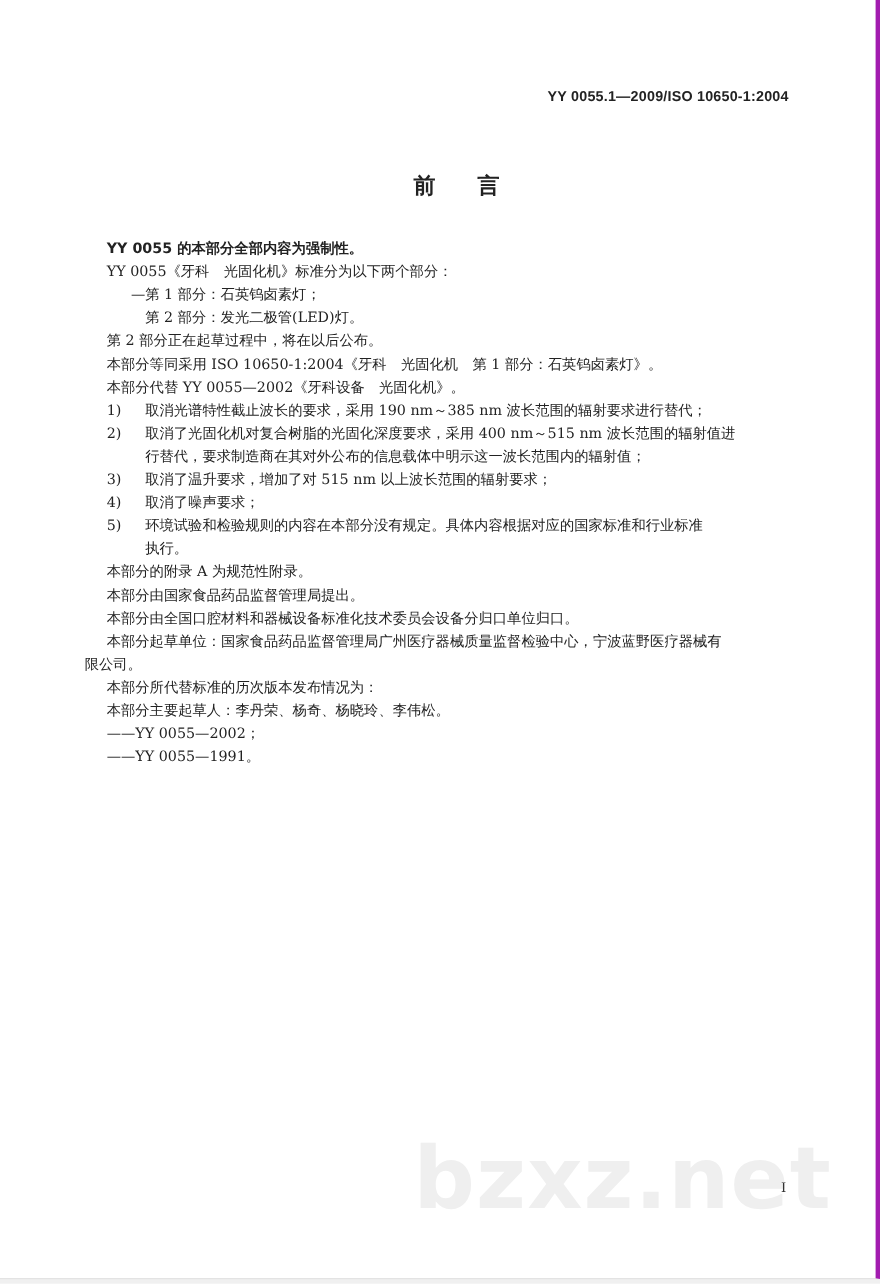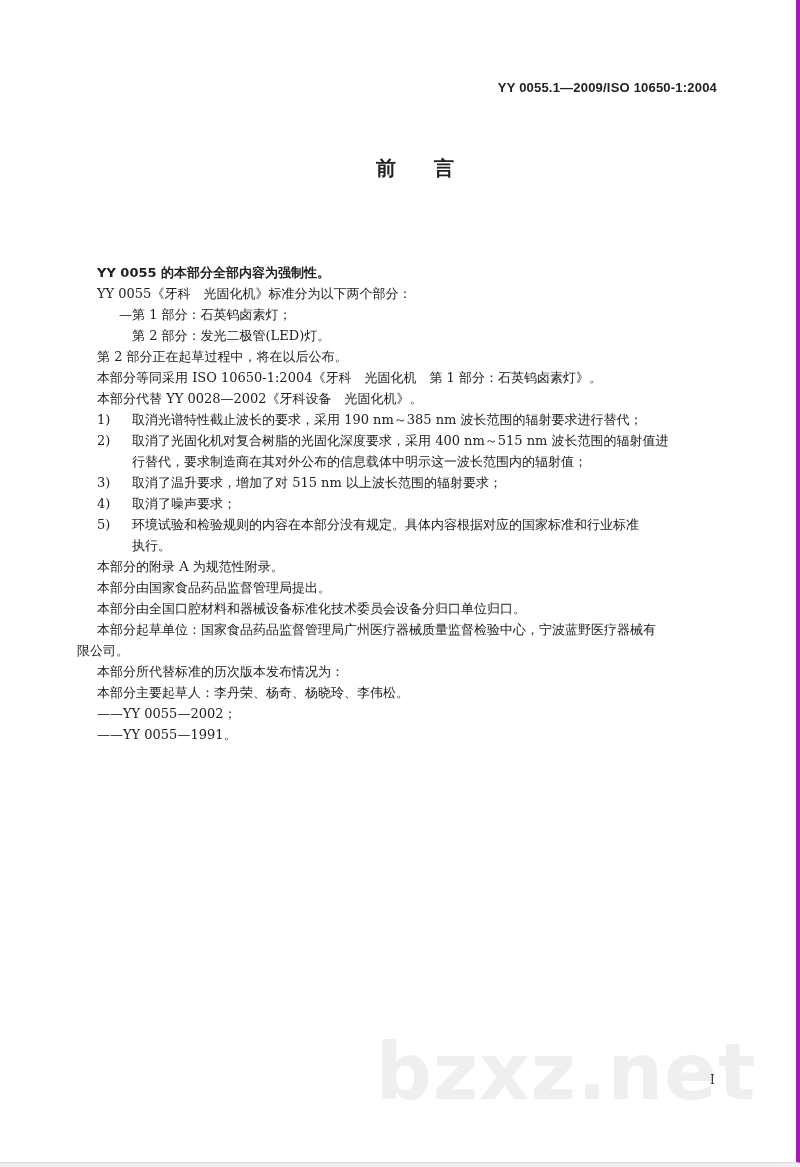--- a/index.html
+++ b/index.html
@@ -19,21 +19,21 @@
     font-family: "Liberation Sans", "DejaVu Sans", sans-serif;
     font-size: 13px; font-weight: bold; letter-spacing: 0.2px; color: #222;
   }
   .title {
     position: absolute; top: 155px; left: 17px; width: 796px; text-align: center;
     font-family: "DejaVu Sans", sans-serif; font-size: 20px; font-weight: bold;
     letter-spacing: 38px; text-indent: 38px; color: #222;
   }
   .body-text { position: absolute; left: 97px; top: 216px; width: 630px; font-size: 13px; }
   .line { height: 21px; line-height: 21px; white-space: nowrap; }
-  .bold { font-family: "DejaVu Sans", sans-serif; font-weight: bold; margin-top: 46px; }
+  .bold { font-family: "DejaVu Sans", sans-serif; font-weight: bold; }
   .indent2 { padding-left: 22px; }
   .num { display: inline-block; width: 35px; }
   .cont { padding-left: 35px; }
   .watermark {
     position: absolute; left: 376px; top: 1027px;
     font-family: "DejaVu Sans", sans-serif; font-weight: bold; font-size: 78px;
     color: #efefef; letter-spacing: 1px;
   }
   .page-number {
     position: absolute; left: 710px; top: 1073px;
@@ -47,21 +47,21 @@
   <div class="std-code">YY 0055.1—2009/ISO 10650-1:2004</div>
   <div class="title">前言</div>
 
   <div class="body-text">
     <div class="line bold">YY 0055 的本部分全部内容为强制性。</div>
     <div class="line">YY 0055《牙科　光固化机》标准分为以下两个部分：</div>
     <div class="line indent2">—第 1 部分：石英钨卤素灯；</div>
     <div class="line indent2">　第 2 部分：发光二极管(LED)灯。</div>
     <div class="line">第 2 部分正在起草过程中，将在以后公布。</div>
     <div class="line">本部分等同采用 ISO 10650-1:2004《牙科　光固化机　第 1 部分：石英钨卤素灯》。</div>
-    <div class="line">本部分代替 YY 0028—2002《牙科设备　光固化机》。</div>
+    <div class="line">本部分代替 YY 0055—2002《牙科设备　光固化机》。</div>
 
     <div class="line"><span class="num">1)</span><span>取消光谱特性截止波长的要求，采用 190 nm～385 nm 波长范围的辐射要求进行替代；</span></div>
     <div class="line"><span class="num">2)</span><span>取消了光固化机对复合树脂的光固化深度要求，采用 400 nm～515 nm 波长范围的辐射值进</span></div>
     <div class="line cont">行替代，要求制造商在其对外公布的信息载体中明示这一波长范围内的辐射值；</div>
     <div class="line"><span class="num">3)</span><span>取消了温升要求，增加了对 515 nm 以上波长范围的辐射要求；</span></div>
     <div class="line"><span class="num">4)</span><span>取消了噪声要求；</span></div>
     <div class="line"><span class="num">5)</span><span>环境试验和检验规则的内容在本部分没有规定。具体内容根据对应的国家标准和行业标准</span></div>
     <div class="line cont">执行。</div>
 
     <div class="line">本部分的附录 A 为规范性附录。</div>

